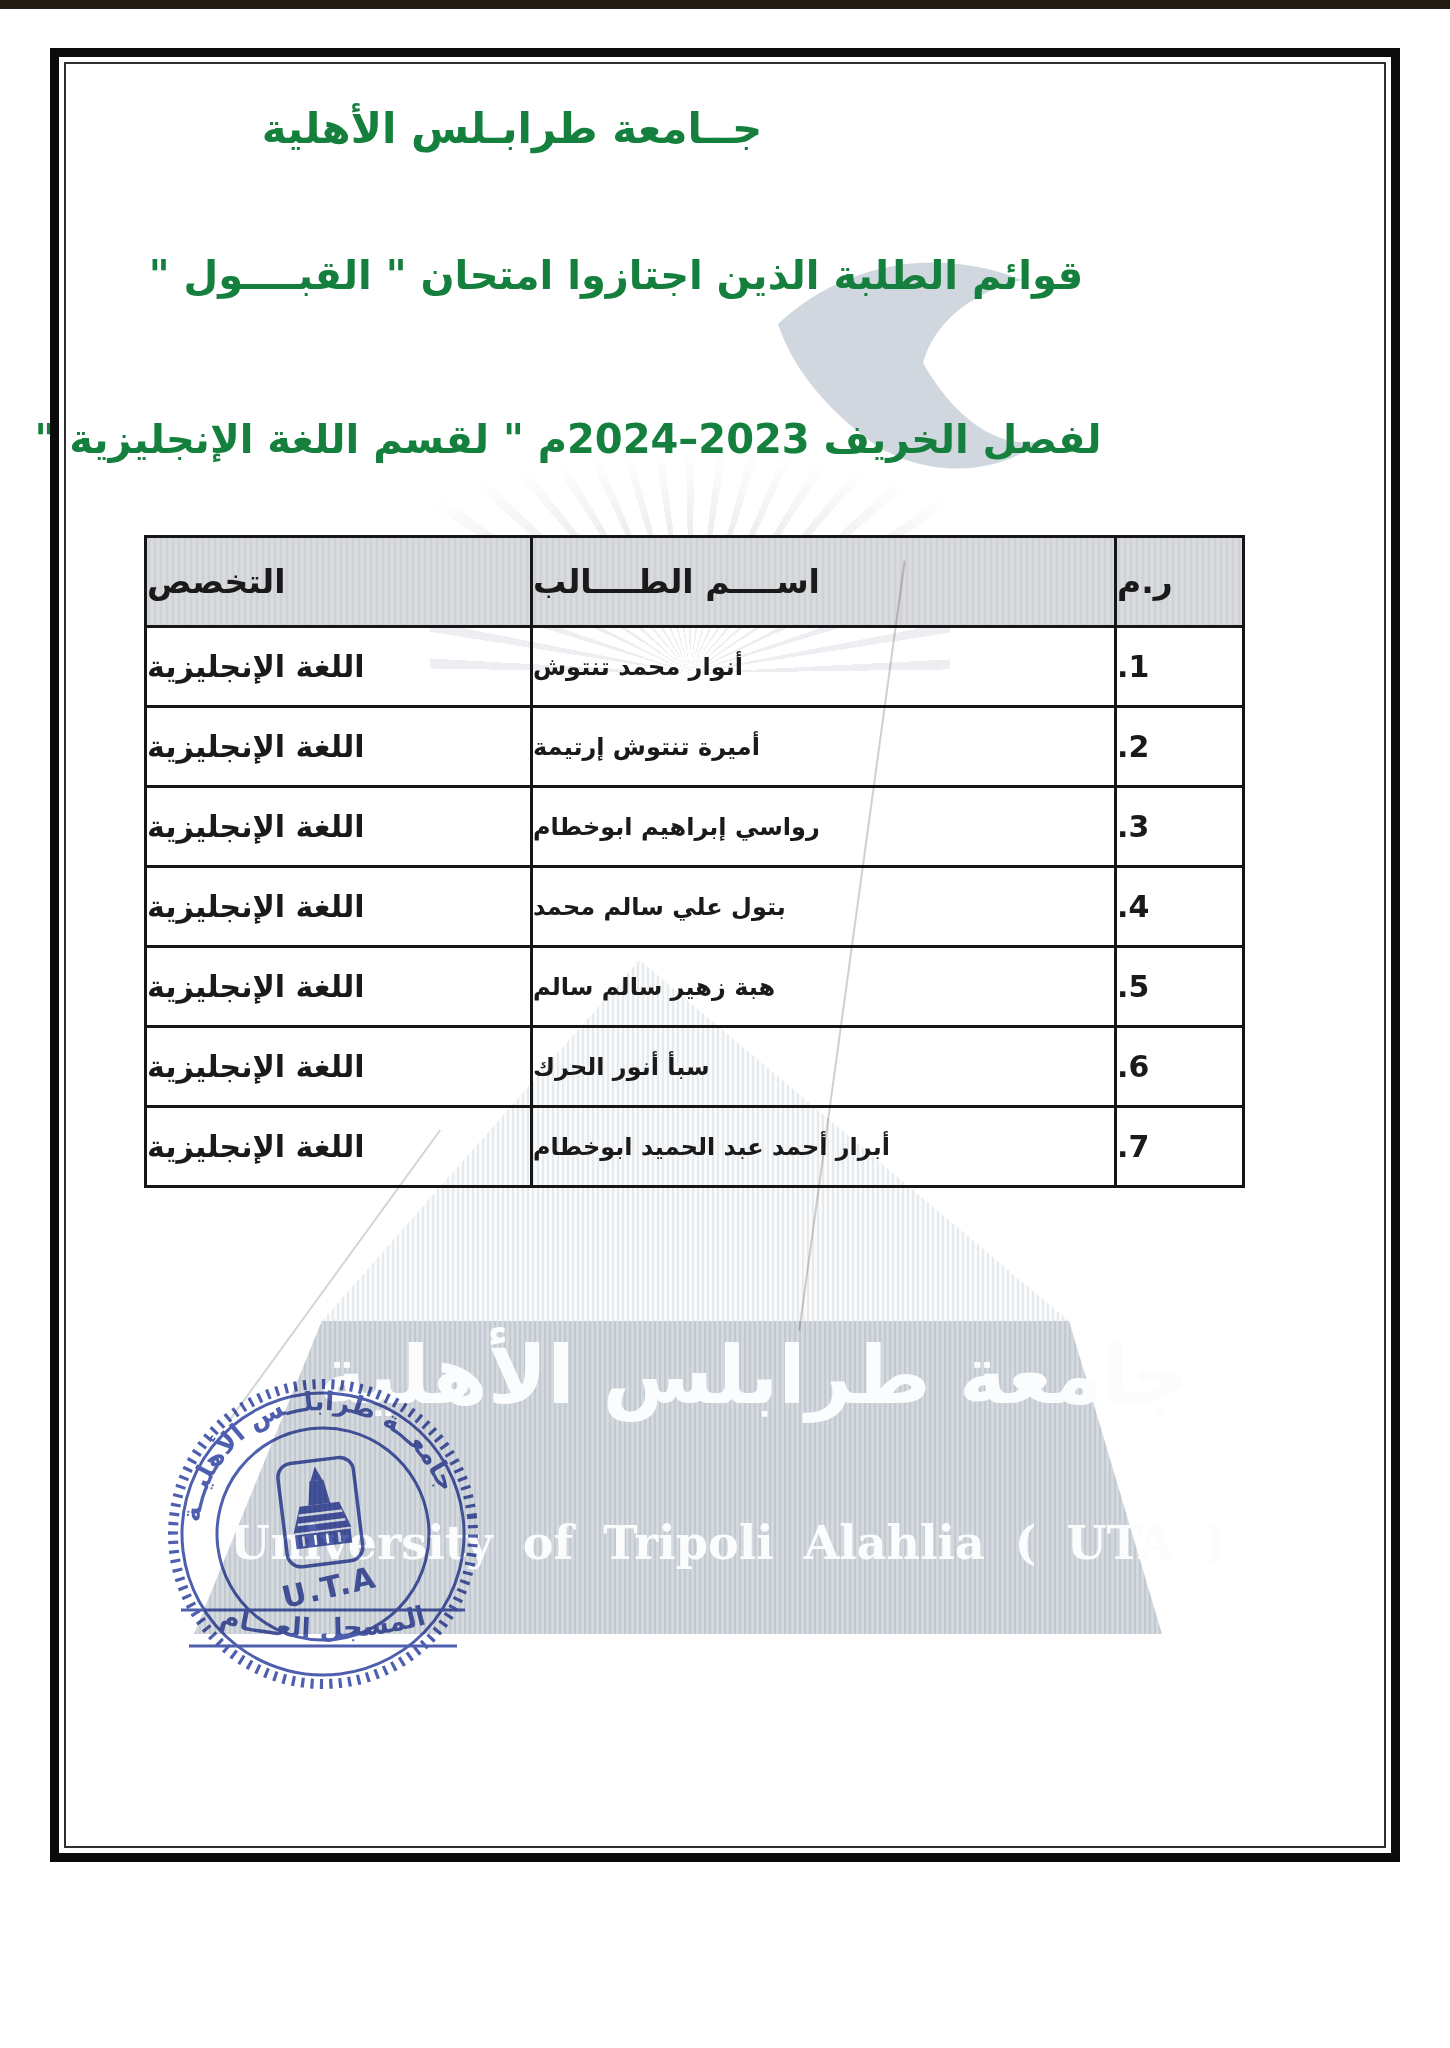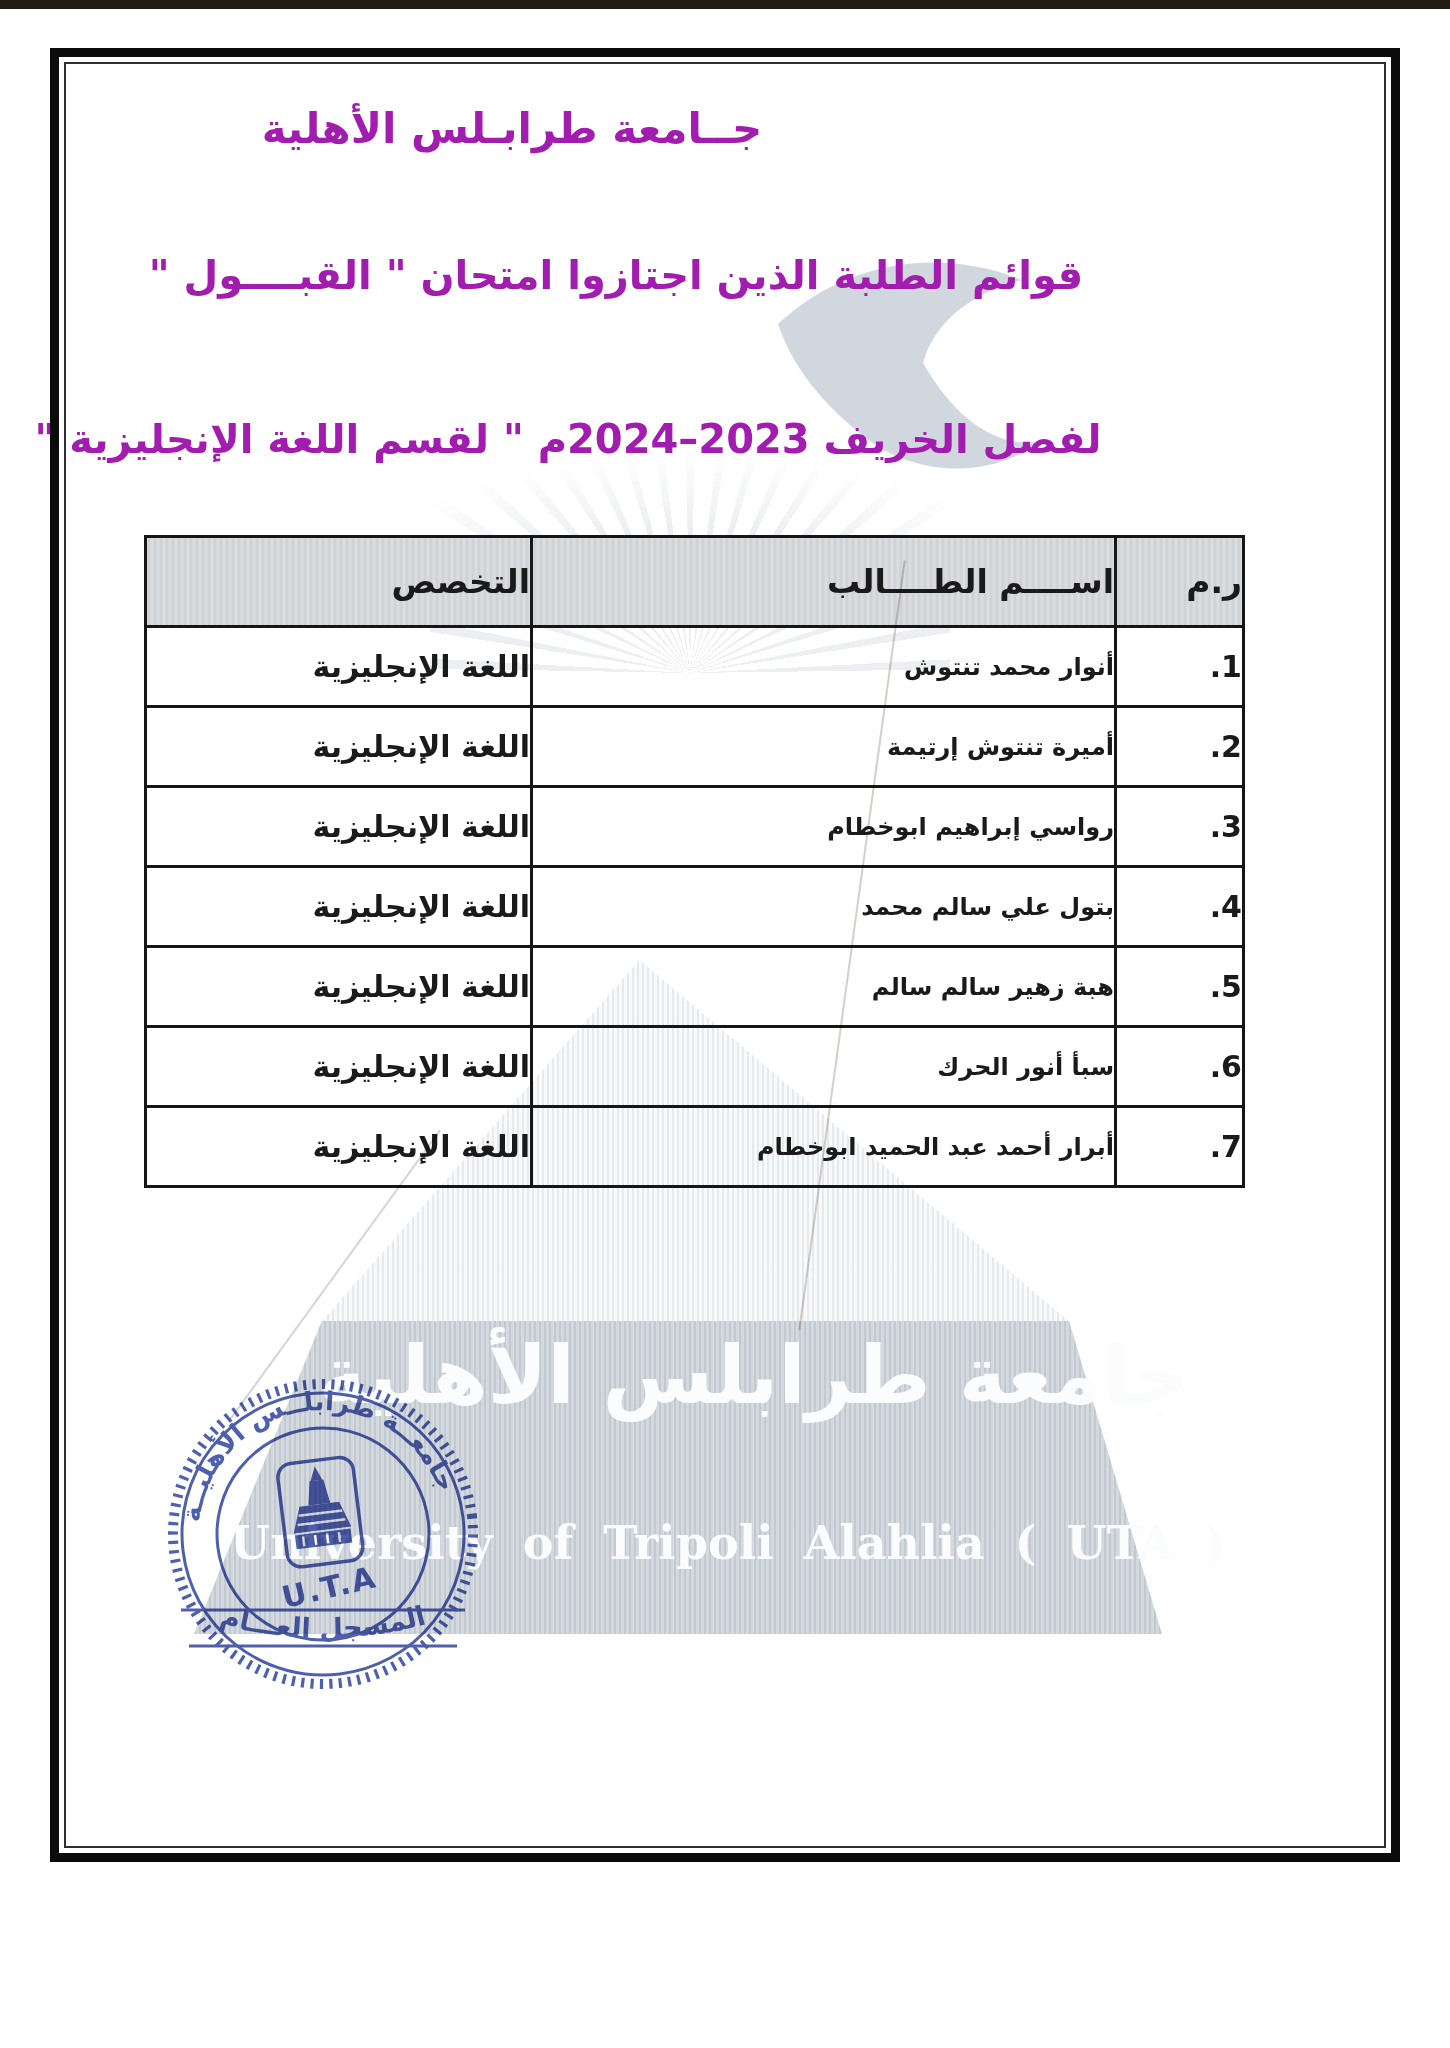--- a/index.html
+++ b/index.html
@@ -12,21 +12,21 @@
   }
   .scan-band { position:absolute; left:0; top:0; width:1450px; height:9px; background:#221c13; z-index:60; }
 
   .frame { position:absolute; left:50px; top:48px; width:1350px; height:1814px; }
   .frame-outer { position:absolute; inset:0; border:9px solid #0b0b0b; z-index:40; pointer-events:none; }
   .frame-inner { position:absolute; inset:14px; border:2px solid #2e2e2e; z-index:40; pointer-events:none; }
 
   
   .hline {
     position:absolute; white-space:nowrap; transform:translateX(-50%);
-    font-weight:bold; direction:rtl; color:#a21caf; z-index:20;
+    font-weight:bold; direction:rtl; color:#15803d; z-index:20;
   }
   .title1 { left:462px; top:56px;  font-size:42px; }
   .title2 { left:566px; top:164px; font-size:40px;margin-top:40px; }
   .title3 { left:518px; top:368px; font-size:40px; }
 
   
   .sunburst {
     position:absolute; left:380px; top:340px; width:520px; height:285px; z-index:4;
     background:repeating-conic-gradient(from 295deg at 50% 100%,
       rgba(174,184,196,.50) 0deg 2.2deg, rgba(255,255,255,0) 2.2deg 8deg);
@@ -57,21 +57,21 @@
     font-family:"DejaVu Serif", serif; font-weight:bold; font-size:46px;
     word-spacing:14px; white-space:nowrap; color:#fbfcfd;
   }
 
   
   table.doc-table {
     position:absolute; left:94px; top:487px; width:1098px; z-index:20;
     border-collapse:collapse; direction:rtl; table-layout:fixed;
   }
   .doc-table th, .doc-table td {
-    border:3px solid #161616; text-align:right; vertical-align:middle;
+    border:3px solid #161616; text-align:left; vertical-align:middle;
     font-weight:bold; color:#1a1a1a; padding:0;
   }
   .doc-table th {
     height:90px; font-size:33px;
     background:repeating-linear-gradient(90deg, #cfd2d6 0 3px, #dadcde 3px 6px);
   }
   .doc-table td { height:80px; background:transparent; }
   .c-idx   { width:128px; }
   .c-name  { width:584px; }
   .c-major { width:386px; }

